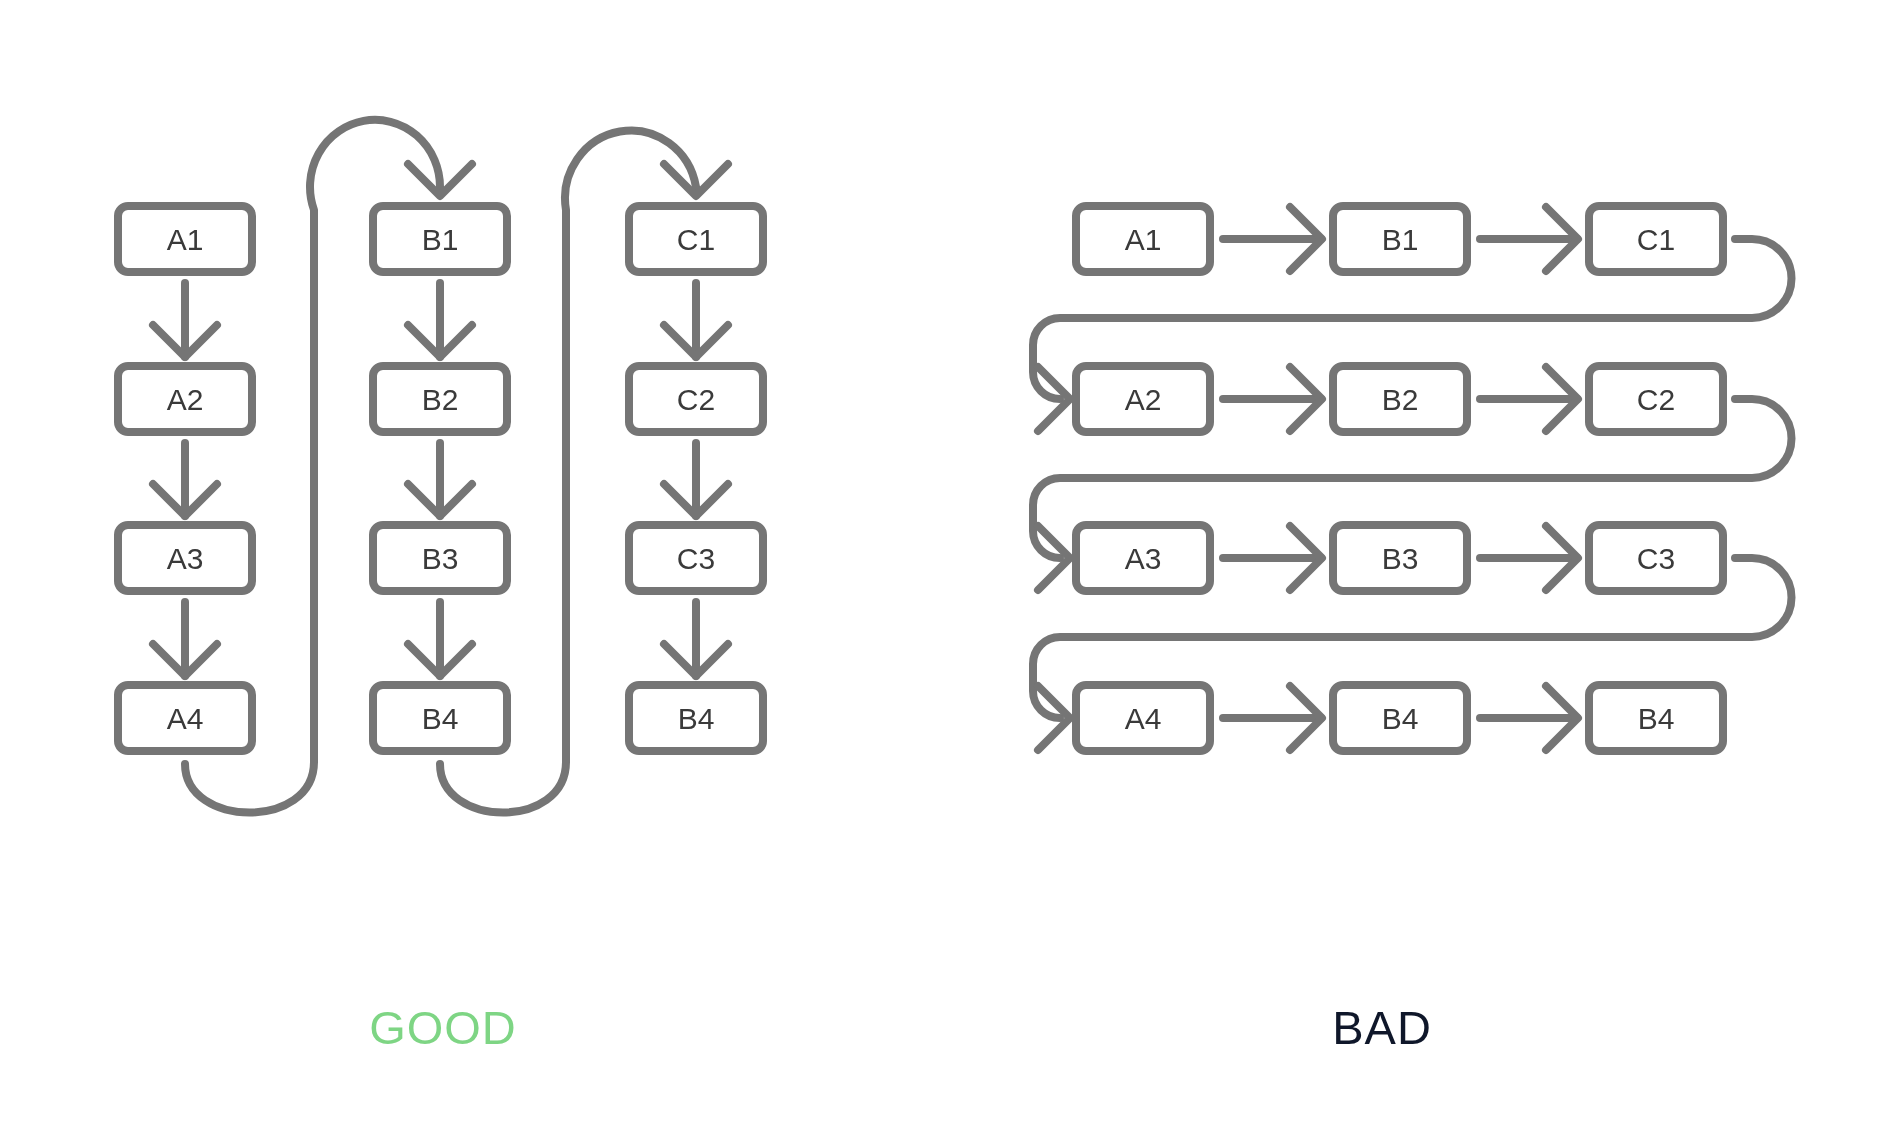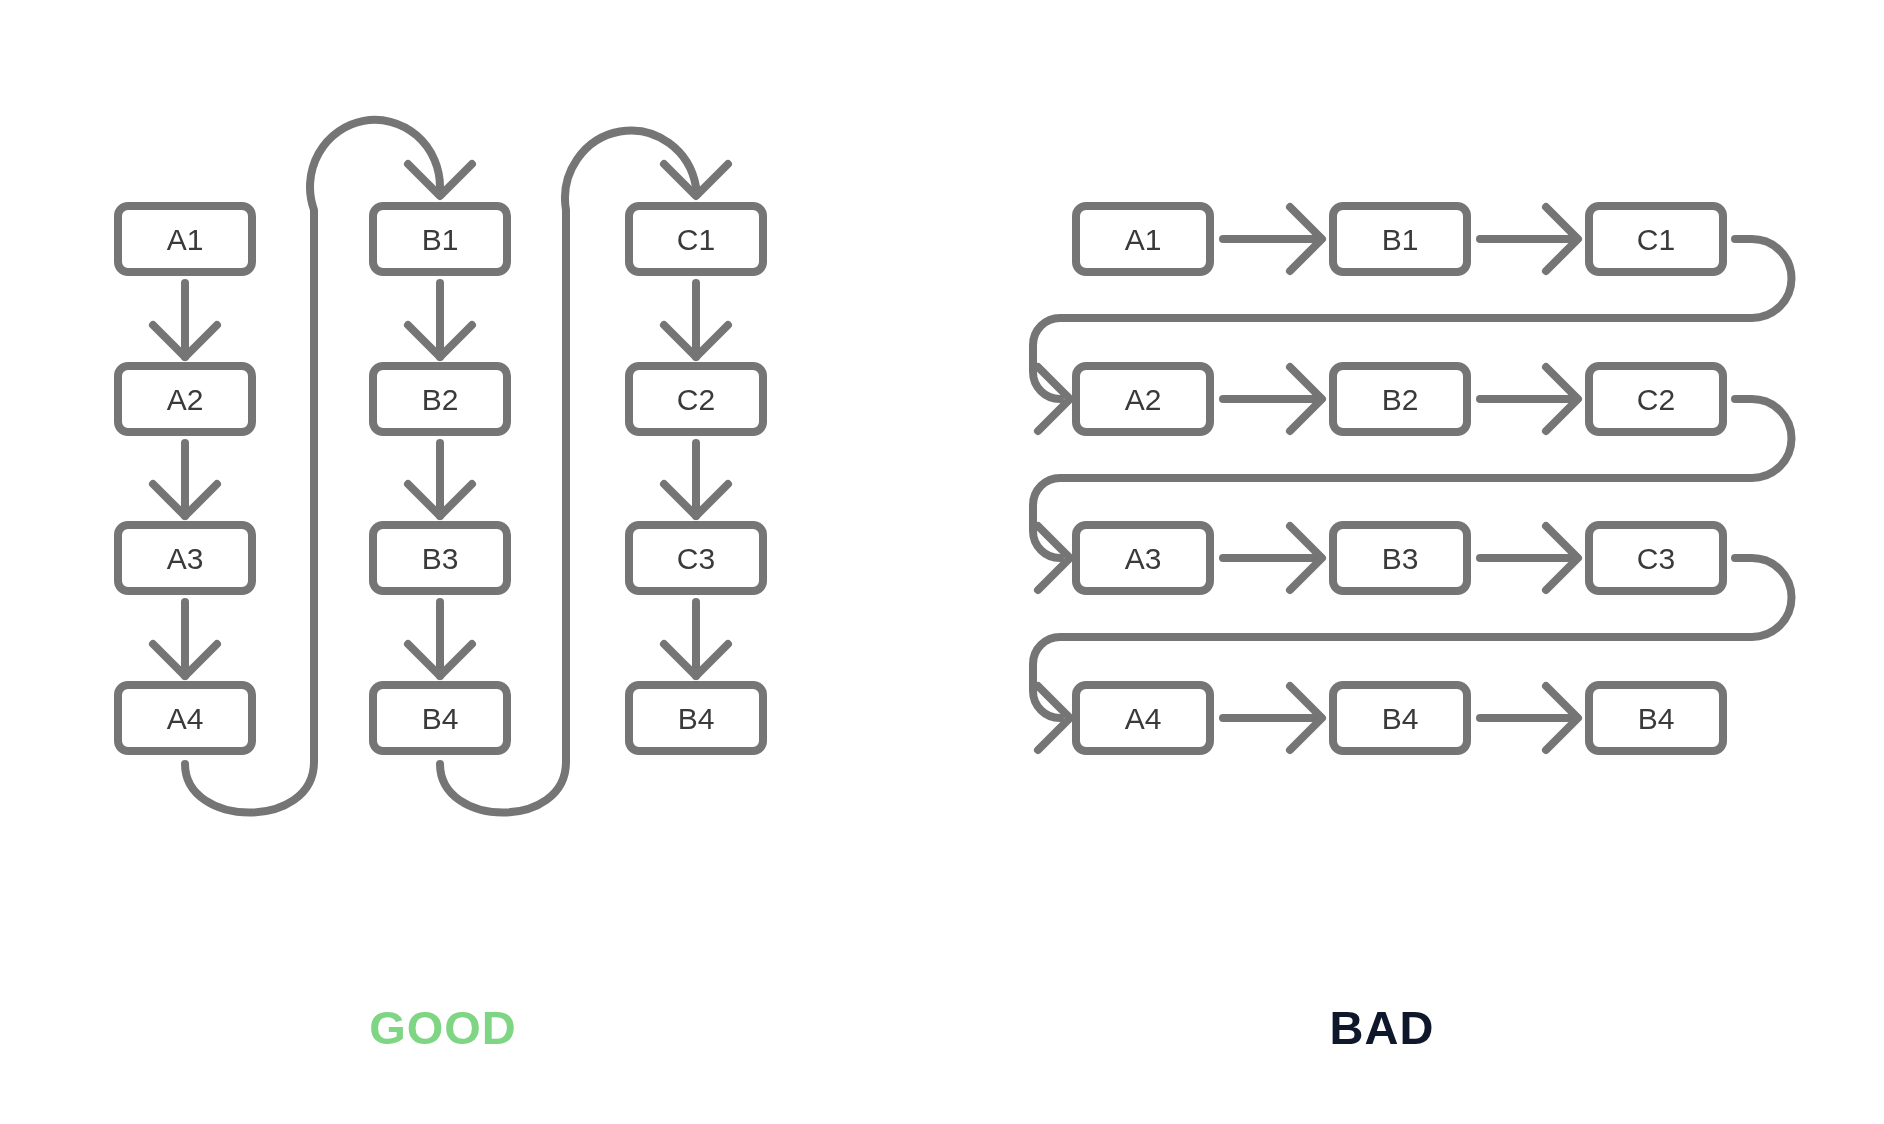--- a/index.html
+++ b/index.html
@@ -20,21 +20,21 @@
   #diagram-svg {
     position: absolute;
     left: 0;
     top: 0;
   }
   .caption {
     position: absolute;
     top: 1000px;
     transform: translateX(-50%);
     font-size: 47px;
-    font-weight: 700;
+    font-weight: 400;
     letter-spacing: 1px;
     white-space: nowrap;
   }
   #good-caption { left: 443px; color: #7ed584; }
   #bad-caption  { left: 1382px; color: #0f172a; }
   .flow-box-rect { fill: #ffffff; stroke: #757575; stroke-width: 8; }
   .flow-box-text {
     fill: #3a3a3a;
     font-size: 30px;
     font-family: "Liberation Sans", sans-serif;

